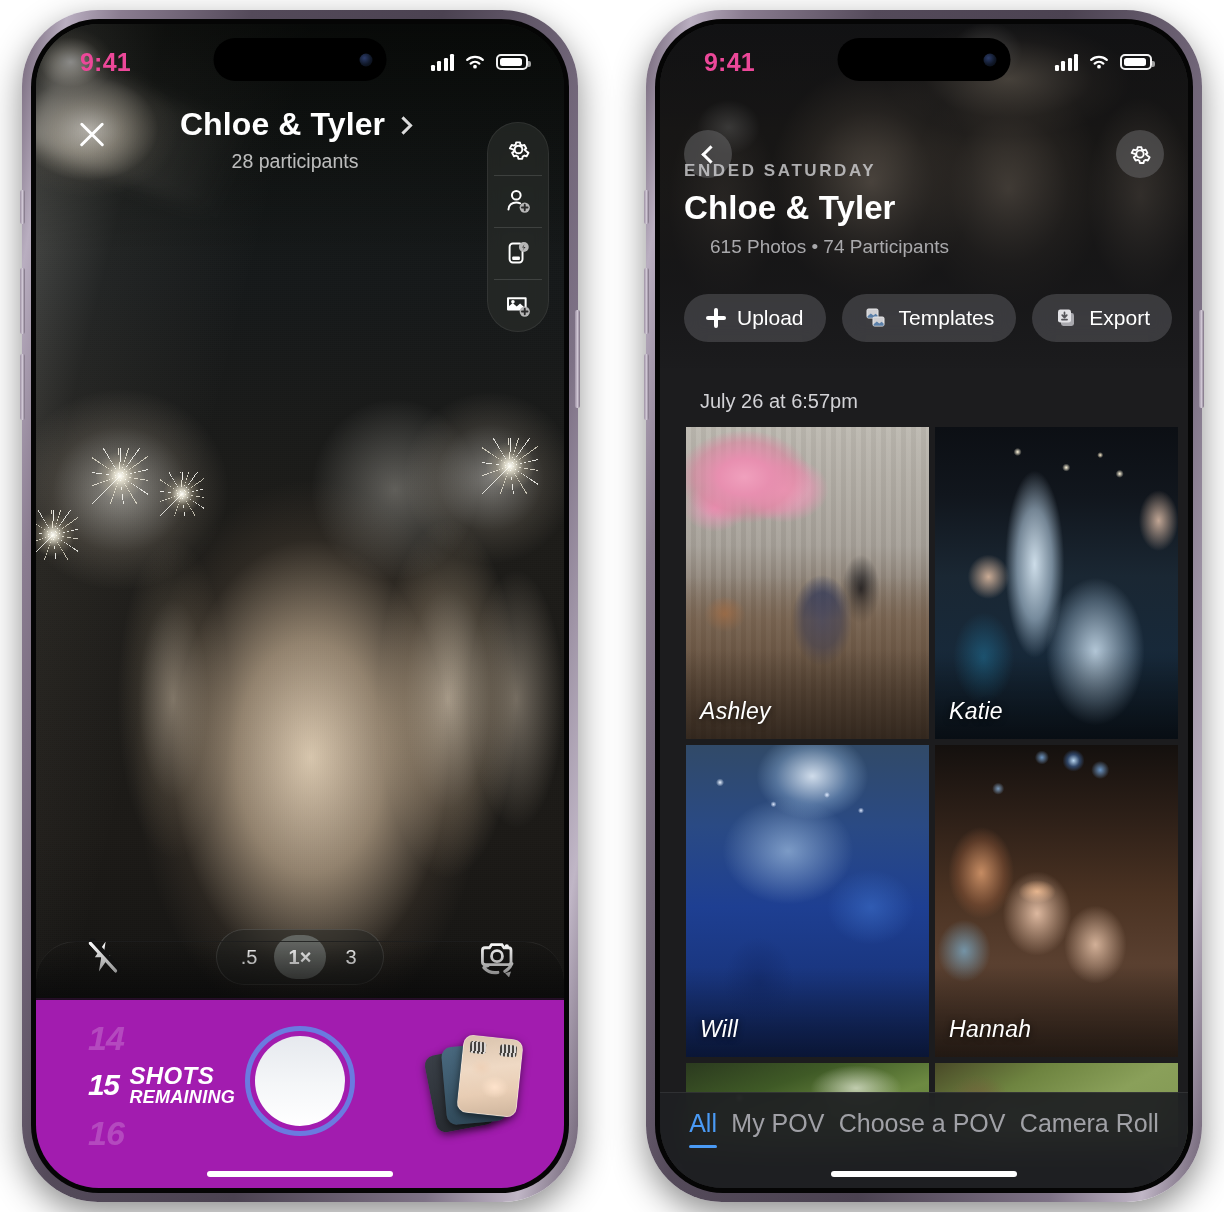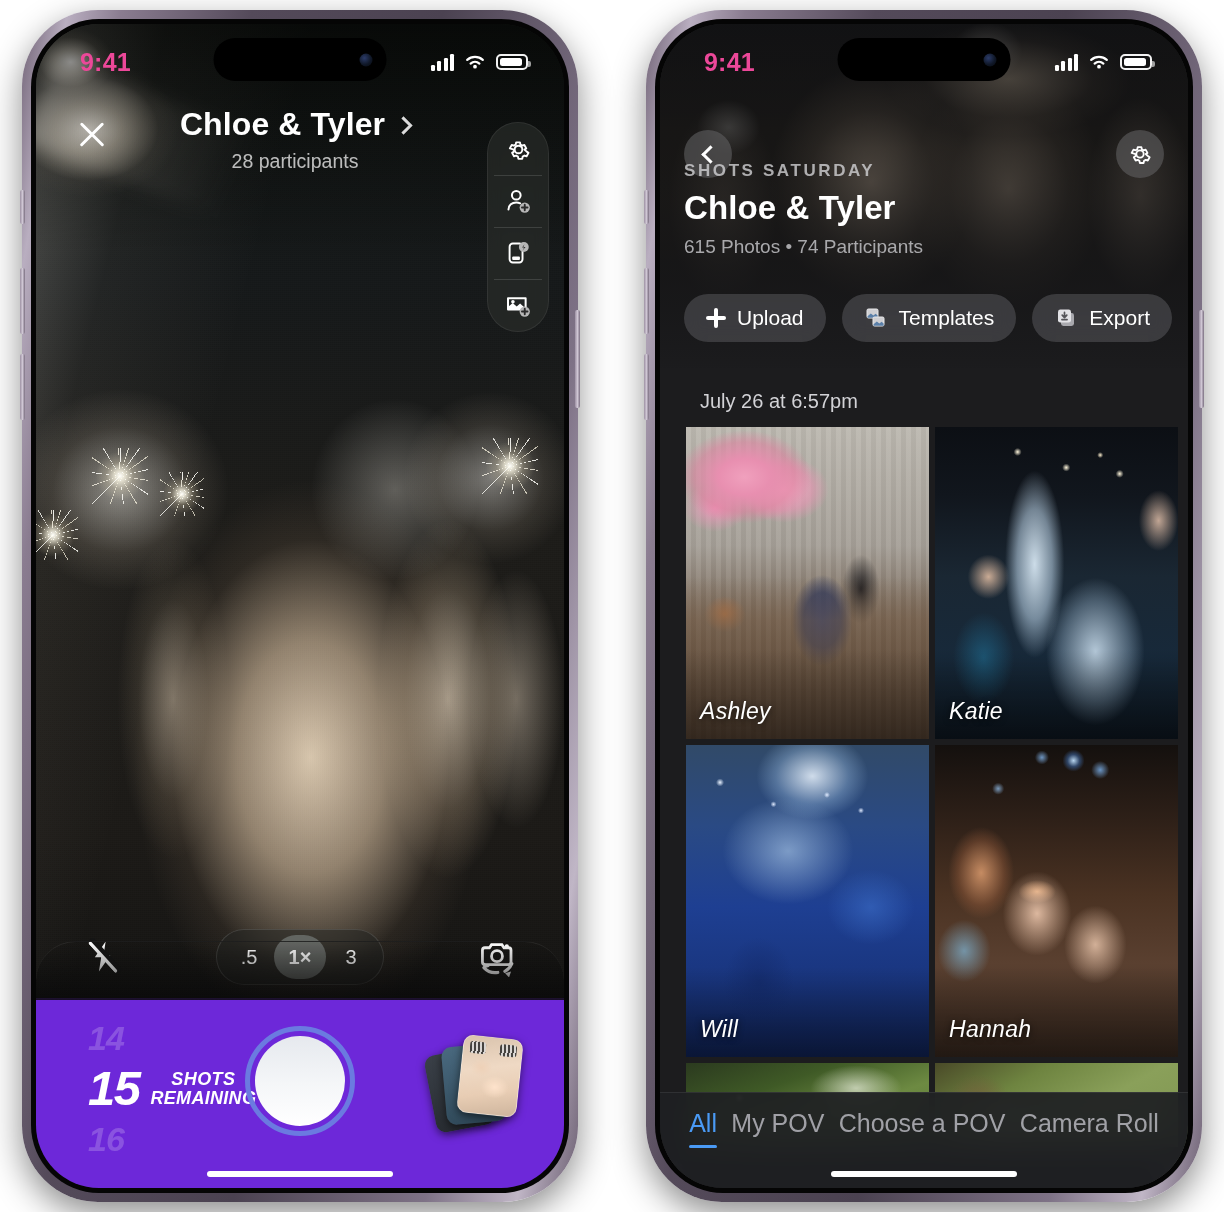--- a/index.html
+++ b/index.html
@@ -201,39 +201,39 @@
   }
   .zoom-opt {
     min-width: 50px; height: 44px; display: flex; align-items: center; justify-content: center;
     color: #fff; font-size: 20px; font-weight: 500; border-radius: 22px; cursor: pointer;
     padding: 0 10px;
   }
   .zoom-opt.active { background: rgba(105,108,105,.88); font-weight: 600; min-width: 52px; }
 
   .cam-bottom {
     position: absolute; left: 0; right: 0; bottom: 0; height: 190px; z-index: 24;
-    background: #6d28d9;
+    background: #a21caf;
     border-top: 1px solid rgba(255,255,255,.04);
   }
   .cam-bottom::before {
     content:""; position: absolute; top: -58px; left: 0; right: 0; height: 58px;
     background: linear-gradient(180deg, transparent, rgba(10,10,10,.85));
     border-radius: 40px 40px 0 0;
     border-top: 1px solid rgba(255,255,255,.07);
   }
   .shots {
     position: absolute; left: 52px; top: 22px; width: 200px;
     font-style: italic; font-weight: 700; line-height: 1;
   }
   .shots-prev, .shots-next { color: rgba(255,255,255,.2); font-size: 34px; letter-spacing: -1px; }
   .shots-next { margin-top: 8px; }
   .shots-mid { display: flex; align-items: center; gap: 11px; margin: 9px 0; }
-  .shots-num { color: #fff; font-size: 49px; letter-spacing: -1.5px; }
+  .shots-num { color: #fff; font-size: 30px; letter-spacing: -1.5px; }
   .shots-lbl { color: #fff; line-height: 1.02; }
-  .shots-lbl b { display:block; font-size: 18px; letter-spacing: .4px; text-align: center; }
+  .shots-lbl b { display:block; font-size: 24px; letter-spacing: .4px; }
   .shots-lbl s { display:block; font-size: 18px; letter-spacing: .3px; text-decoration: none; }
 
   .shutter {
     position: absolute; left: 50%; top: 27px; transform: translateX(-50%);
     width: 110px; height: 110px; border-radius: 50%;
     border: 5px solid #6b7ae0; padding: 5px; cursor: pointer;
   }
   .shutter span {
     display:block; width:100%; height:100%; border-radius:50%;
     background: linear-gradient(180deg, #e6e9ee 0%, #f4f6f8 52%, #ffffff 100%);
@@ -293,21 +293,21 @@
   }
   .cb-back { left: 24px; top: 106px; }
   .cb-gear { right: 24px; top: 106px; }
   .chev-left {
     width: 13px; height: 13px; border-left: 3.2px solid #fff; border-bottom: 3.2px solid #fff;
     transform: rotate(45deg); margin-left: 4px;
   }
   .hero-text { position: absolute; left: 24px; bottom: 110px; z-index: 8; }
   .eyebrow { font-size: 17px; letter-spacing: 2.6px; color: rgba(214,214,216,.78); font-weight: 600; }
   .hero-title { font-size: 33px; font-weight: 600; color: #fff; margin-top: 8px; letter-spacing: .1px; }
-  .hero-meta { font-size: 19px; color: rgba(204,204,208,.8); margin-top: 9px; }
+  .hero-meta { font-size: 19px; color: rgba(204,204,208,.8); margin-top: 9px; margin-left: 26px; }
 
   .hero-actions { position: absolute; left: 24px; right: 24px; bottom: 26px; display: flex; gap: 16px; z-index: 8; }
   .pill {
     display: inline-flex; align-items: center; gap: 11px; height: 48px; padding: 12px 22px;
     border-radius: 24px; background: rgba(108,108,112,.42); backdrop-filter: blur(9px);
     color: #fff; font-size: 21px; font-weight: 500; cursor: pointer; white-space: nowrap;
   }
   .plus-ico { position: relative; width: 20px; height: 20px; }
   .plus-ico::before, .plus-ico::after { content:""; position:absolute; background:#fff; border-radius:2px; }
   .plus-ico::before { left: 0; top: 8.4px; width: 20px; height: 3.2px; }
@@ -597,21 +597,21 @@
               <div class="chev-left"></div>
             </div>
             <div class="circ-btn cb-gear">
               <svg width="26" height="26" viewBox="0 0 24 24">
                 <path d="M12 8.6a3.4 3.4 0 1 0 0 6.8 3.4 3.4 0 0 0 0-6.8z" fill="none" stroke="#fff" stroke-width="1.7"></path>
                 <path d="M19.3 13.9l1.6 1.1-1.7 3-1.9-.6-1.6.9-.4 2h-3.4l-.4-2-1.6-.9-1.9.6-1.7-3 1.6-1.1v-1.8L4.3 11l1.7-3 1.9.6 1.6-.9.4-2h3.4l.4 2 1.6.9 1.9-.6 1.7 3-1.6 1.1z" fill="none" stroke="#fff" stroke-width="1.7" stroke-linejoin="round"></path>
               </svg>
             </div>
 
             <div class="hero-text">
-              <div class="eyebrow">SHOTS SATURDAY</div>
+              <div class="eyebrow">ENDED SATURDAY</div>
               <div class="hero-title">Chloe &amp; Tyler</div>
               <div class="hero-meta">615 Photos • 74 Participants</div>
             </div>
 
             <div class="hero-actions">
               <div class="pill">
                 <span class="plus-ico"></span>
                 <span>Upload</span>
               </div>
               <div class="pill">

